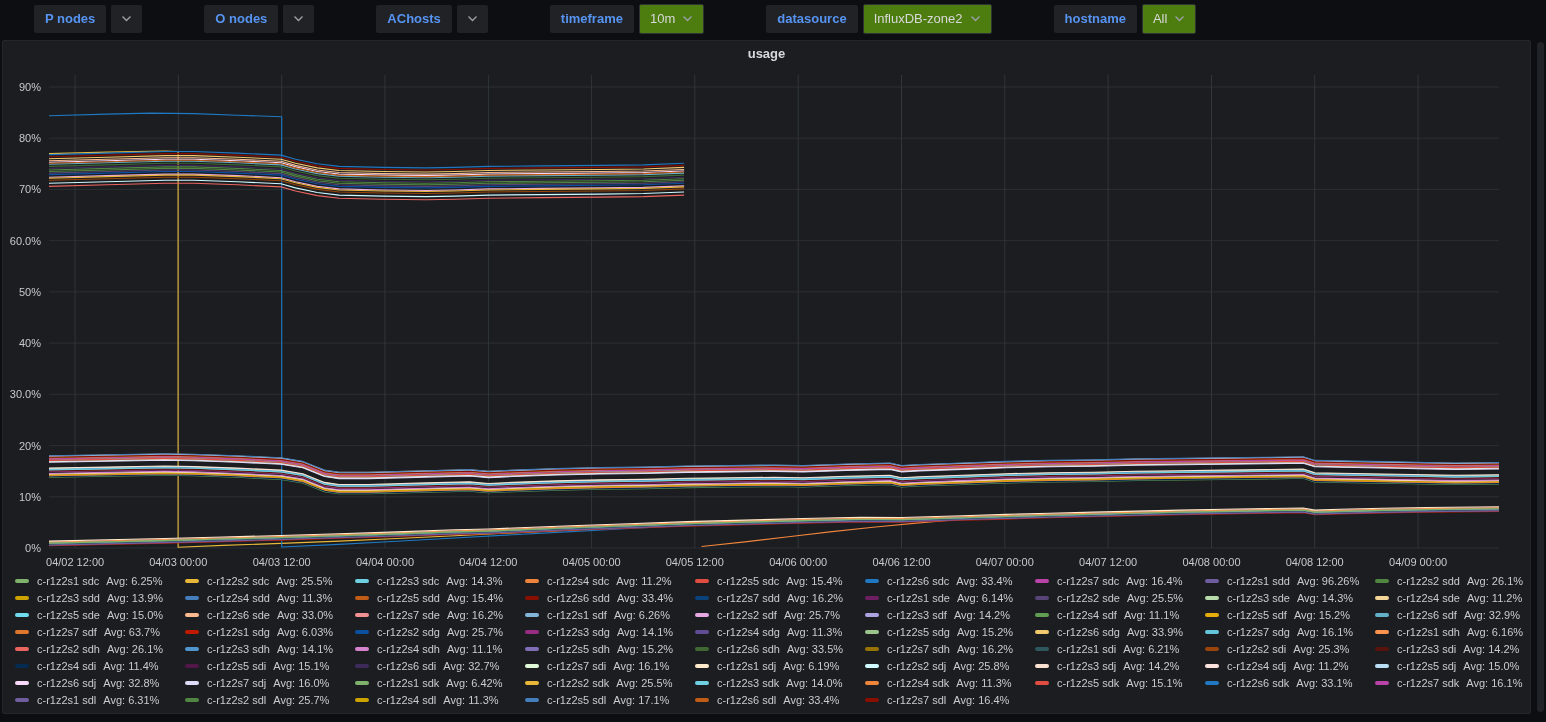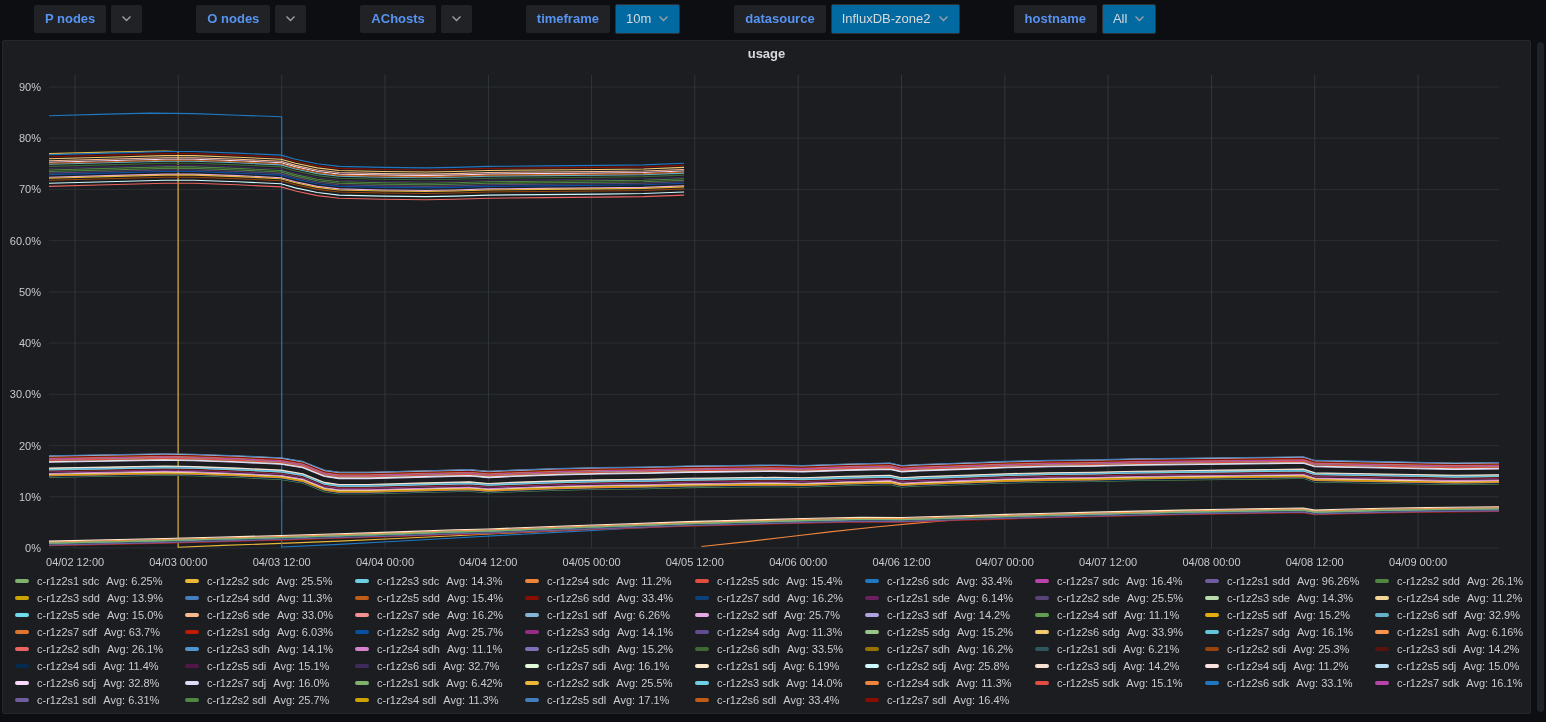--- a/index.html
+++ b/index.html
@@ -7,29 +7,29 @@
   body {
     width:1546px; height:722px; position:relative; overflow:hidden;
     background:#0d0e11;
     font-family:"Liberation Sans", sans-serif;
   }
   
   .toolbar {
     position:absolute; left:0; top:0; width:1546px; height:37px;
     display:flex; align-items:center; padding-left:5px; background:#0d0e11;
   }
-  .tb-group { display:flex; align-items:center; margin-right:25px;padding-left:29px; }
+  .tb-group { display:flex; align-items:center; margin-right:33px;padding-left:29px; }
   .chip {
     background:#202226; color:#5794F2; font-size:13px; font-weight:600;
     height:28px; display:inline-flex; align-items:center; padding:0 11px;
     border-radius:2px; cursor:pointer; white-space:nowrap;
   }
   .chip.chev-only { padding:0 10px; margin-left:5px; }
   .valuebox {
-    background:#0369a1; border:1px solid #2e3136; color:#d8d9da;
+    background:#4d7c0f; border:1px solid #2e3136; color:#d8d9da;
     font-size:13px; font-weight:500; height:30px; display:inline-flex;
     align-items:center; padding:0 10px; border-radius:2px; margin-left:5px;
     cursor:pointer; white-space:nowrap;
   }
   .valuebox .cv { margin-left:7px; }
   .chev svg, .cv svg { display:block; }
   
   .panel {
     position:absolute; left:2px; top:40px; width:1529px; height:674px;
     background:#1b1d21; border:1px solid #24262a; border-radius:2px;

